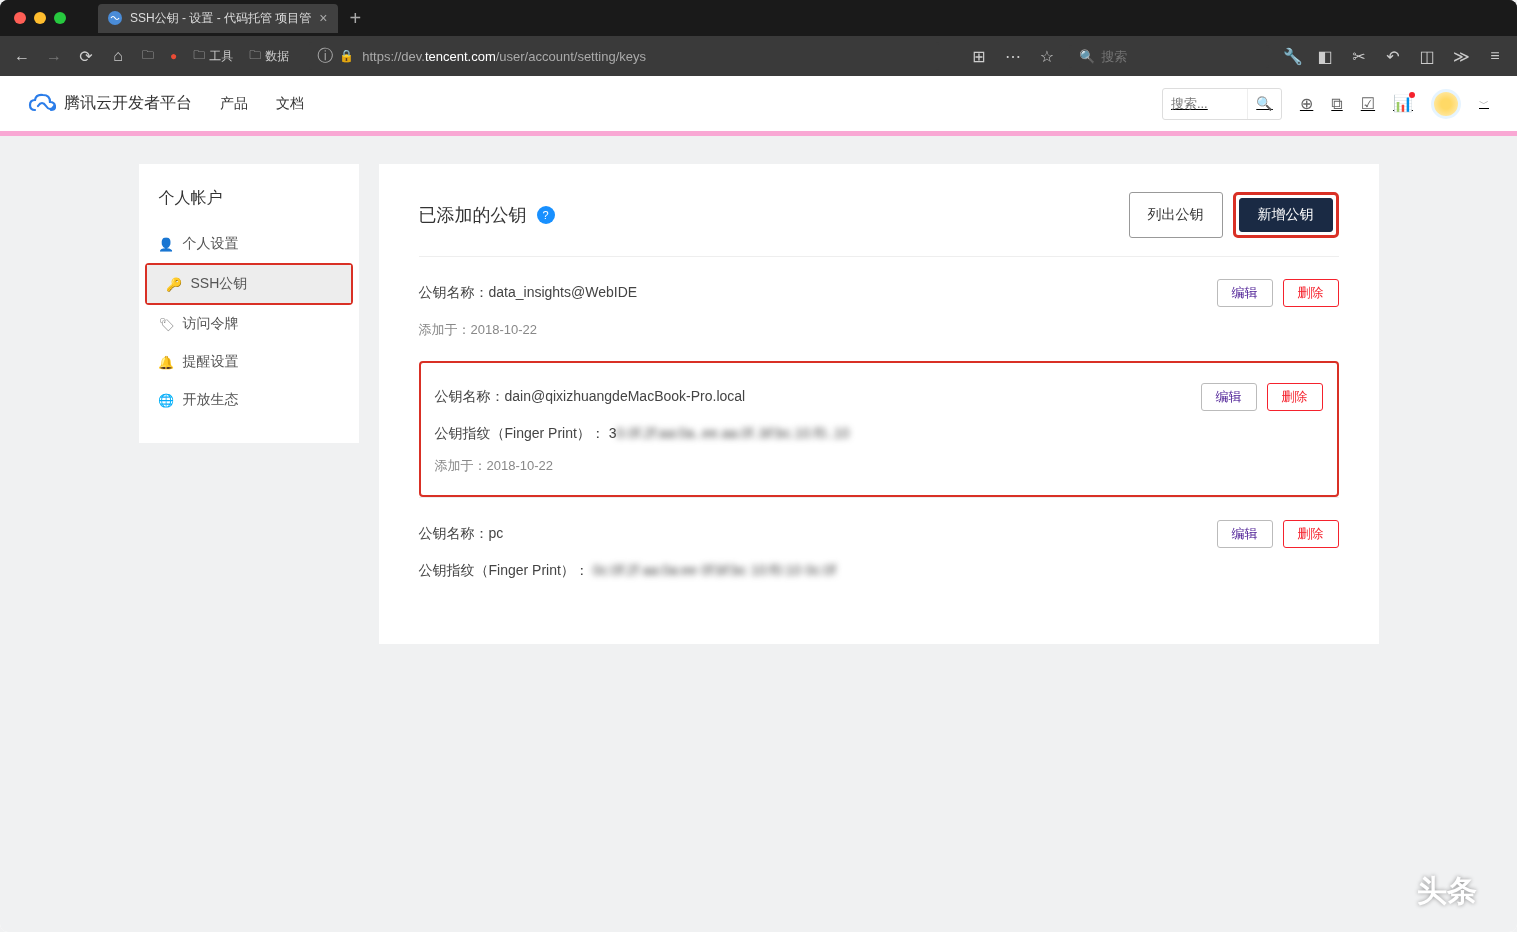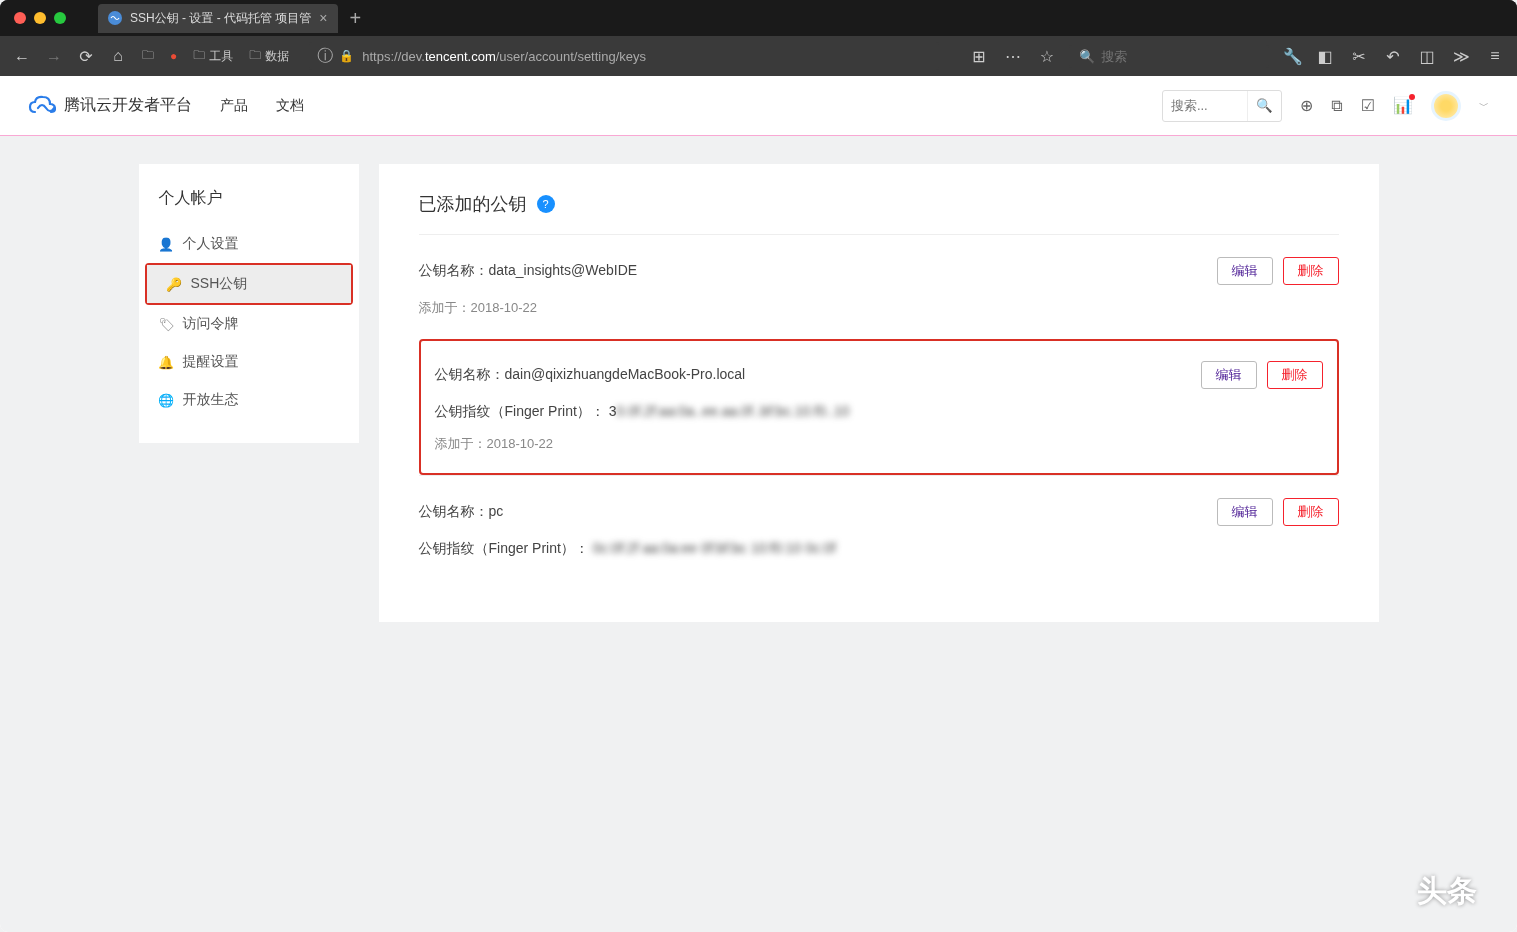--- a/index.html
+++ b/index.html
@@ -27,27 +27,27 @@
     .url-bar .info { color: #aaa; margin-right: 6px; }
     .url-text { color: #aaa; font-size: 13px; }
     .url-text .domain { color: #fff; }
     .toolbar-right { display: flex; align-items: center; gap: 10px; margin-left: auto; }
     .search-bar { background: #3a3a3a; border-radius: 3px; padding: 4px 10px; display: flex; align-items: center; gap: 6px; width: 200px; }
     .search-bar input { background: transparent; border: none; color: #ccc; font-size: 13px; outline: none; flex: 1; }
     .search-glass { color: #aaa; font-size: 13px; }
 
     
     .page { background: #fff; height: calc(100% - 76px); overflow: auto; }
-    .header { height: 60px; border-bottom: 1px solid #f9a8d4; display: flex; align-items: center; padding: 0 28px; background: #fff; }
+    .header { height: 60px; border-bottom: 5px solid #f9a8d4; display: flex; align-items: center; padding: 0 28px; background: #fff; }
     .logo { display: flex; align-items: center; gap: 8px; }
     .logo-icon { width: 28px; height: 24px; }
     .logo-text { font-size: 16px; font-weight: 500; color: #333; }
     .nav-links { display: flex; gap: 28px; margin-left: 28px; }
     .nav-link { color: #333; font-size: 14px; cursor: pointer; }
-    .header-right { display: flex; align-items: center; gap: 18px; margin-left: auto; }
+    .header-right { display: flex; align-items: center; gap: 18px; margin-left: auto; text-decoration: underline; }
     .header-search { border: 1px solid #ddd; border-radius: 3px; display: flex; align-items: center; padding: 0; height: 32px; width: 120px; }
     .header-search input { border: none; outline: none; font-size: 13px; flex: 1; padding: 0 8px; min-width: 0; }
     .header-search-btn { border: none; background: transparent; padding: 0 8px; color: #999; cursor: pointer; border-left: 1px solid #eee; height: 100%; }
     .header-icon { color: #666; font-size: 16px; cursor: pointer; position: relative; }
     .red-dot { position: absolute; top: -2px; right: -2px; width: 6px; height: 6px; background: #f5222d; border-radius: 50%; }
     .avatar { width: 30px; height: 30px; border-radius: 50%; background: radial-gradient(circle, #ffd966 30%, #ffe699 70%); border: 3px solid #e6f4ff; cursor: pointer; }
     .dropdown-caret { color: #999; font-size: 10px; }
 
     .content { background: #f0f1f2; padding: 28px 0; display: flex; justify-content: center; gap: 20px; min-height: calc(100% - 60px); }
     
@@ -203,20 +203,26 @@
         <span>开放生态</span>
       </div>
     </div>
 
     <div class="main">
       <div class="main-header">
         <div class="main-title">
           <span>已添加的公钥</span>
           <span class="help-icon">?</span>
         </div>
+        <div class="main-actions">
+          <button class="btn btn-outline">列出公钥</button>
+          <span class="red-highlight-btn">
+            <button class="btn btn-primary">新增公钥</button>
+          </span>
+        </div>
       </div>
 
       <div id="keys-container">
           <div class="key-item">
     <div class="key-row">
       <div class="key-label">
         <span class="label">公钥名称：</span><span class="value">data_insights@WebIDE</span>
       </div>
       <div class="key-actions">
         <button class="btn-sm btn-edit">编辑</button>

